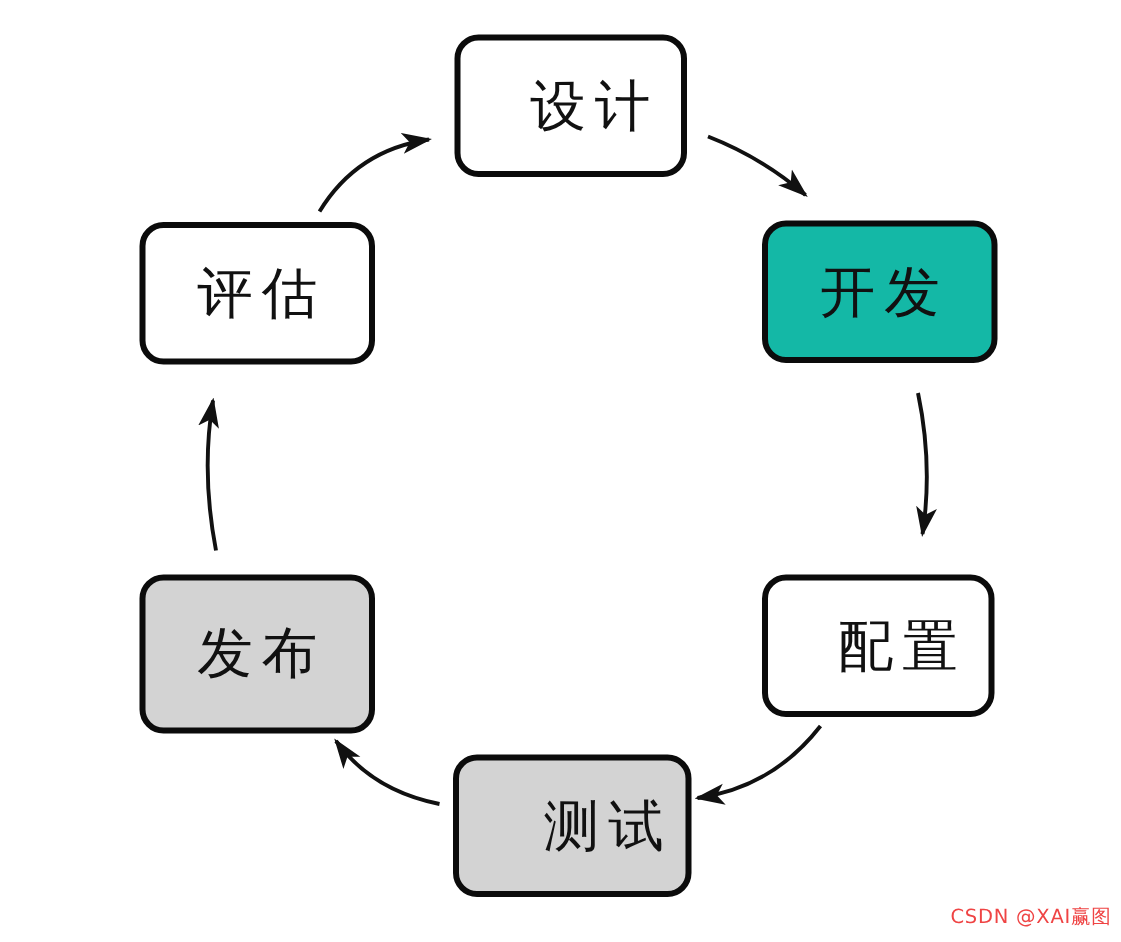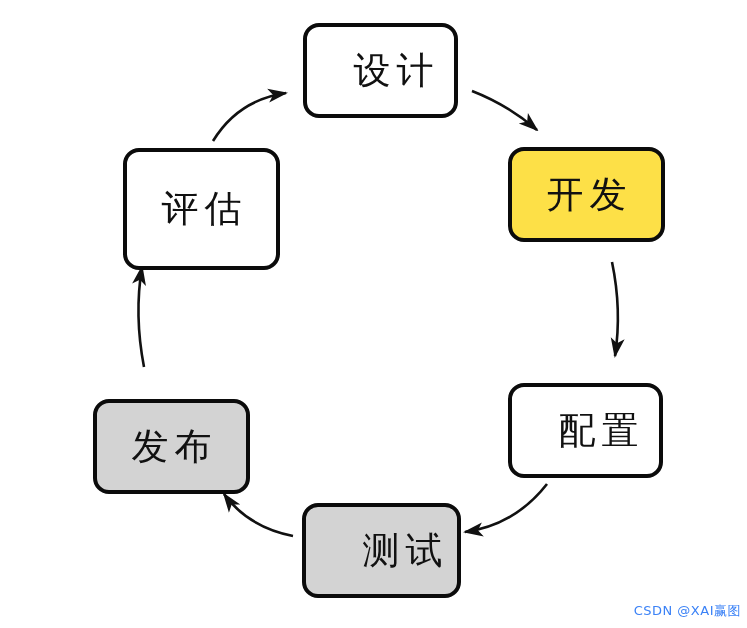--- a/index.html
+++ b/index.html
@@ -27,22 +27,22 @@
     font-size: 37px;
     color: #111111;
     letter-spacing: 6px;
     padding-left: 6px; 
     background: #ffffff;
   }
   #node-design    { left: 303px; top:  23px; width: 155px; height: 95px; padding-left: 32px; }
   #node-develop   { left: 508px; top: 147px; width: 157px; height: 95px; }
   #node-configure { left: 508px; top: 383px; width: 155px; height: 95px; padding-left: 32px; }
   #node-test      { left: 302px; top: 503px; width: 159px; height: 95px; }
-  #node-release   { left:  93px; top: 399px; width: 157px; height: 95px; }
-  #node-evaluate  { left:  93px; top: 148px; width: 157px; height: 122px; margin-left: 30px; }
+  #node-release   { left:  93px; top: 383px; width: 157px; height: 106px; }
+  #node-evaluate  { left:  93px; top: 148px; width: 157px; height: 95px; }
   #arrows {
     position: absolute;
     left: 0; top: 0;
     width: 747px;
     height: 628px;
     pointer-events: none;
   }
   #arrows path.flow {
     stroke: #111111;
     stroke-width: 2.6;
@@ -74,35 +74,35 @@
     <path class="flow" d="M612,262 Q622,310 615,356" marker-end="url(#ah)"></path>
     <path class="flow" d="M547,484 Q515,525 465,532" marker-end="url(#ah)"></path>
     <path class="flow" d="M293,536 Q248,527 224,494" marker-end="url(#ah)"></path>
     <path class="flow" d="M144,367 Q134,315 142,267" marker-end="url(#ah)"></path>
   </svg>
 
   <div id="node-design" class="node" style="background: rgb(255, 255, 255);">
     <span>设计</span>
   </div>
 
-  <div id="node-develop" class="node" style="background: #fde047;">
+  <div id="node-develop" class="node" style="background: #14b8a6;">
     <span>开发</span>
   </div>
 
   <div id="node-configure" class="node" style="background: rgb(255, 255, 255);">
     <span>配置</span>
   </div>
 
   <div id="node-test" class="node" style="background: rgb(211, 211, 211); padding-left: 48px;">
     <span>测试</span>
   </div>
 
   <div id="node-release" class="node" style="background: rgb(211, 211, 211);">
     <span>发布</span>
   </div>
 
   <div id="node-evaluate" class="node" style="background: rgb(255, 255, 255);">
     <span>评估</span>
   </div>
 
-  <div id="watermark" style="color: #3b82f6;">CSDN @XAI赢图</div>
+  <div id="watermark" style="color: #ef4444;">CSDN @XAI赢图</div>
 
 </div>
 
 </body></html>

